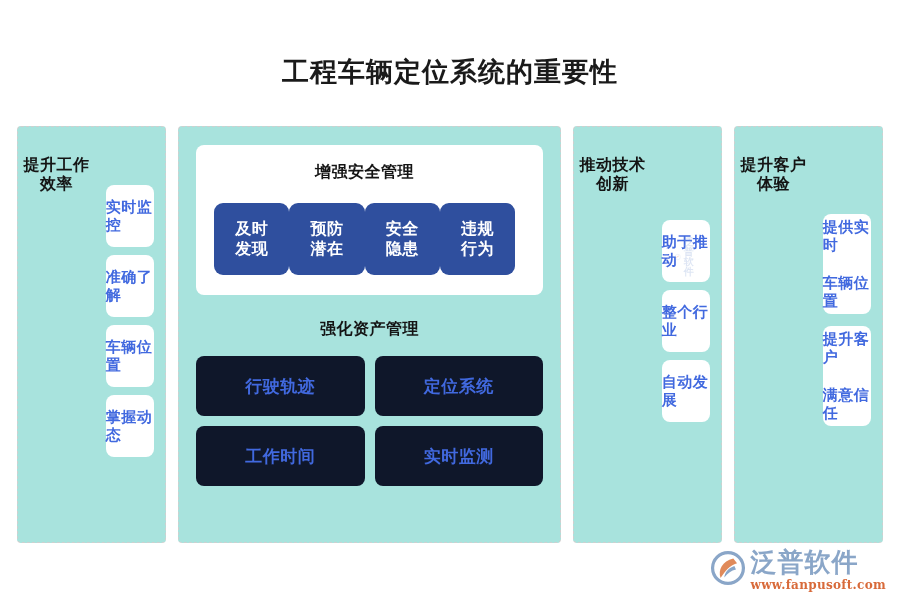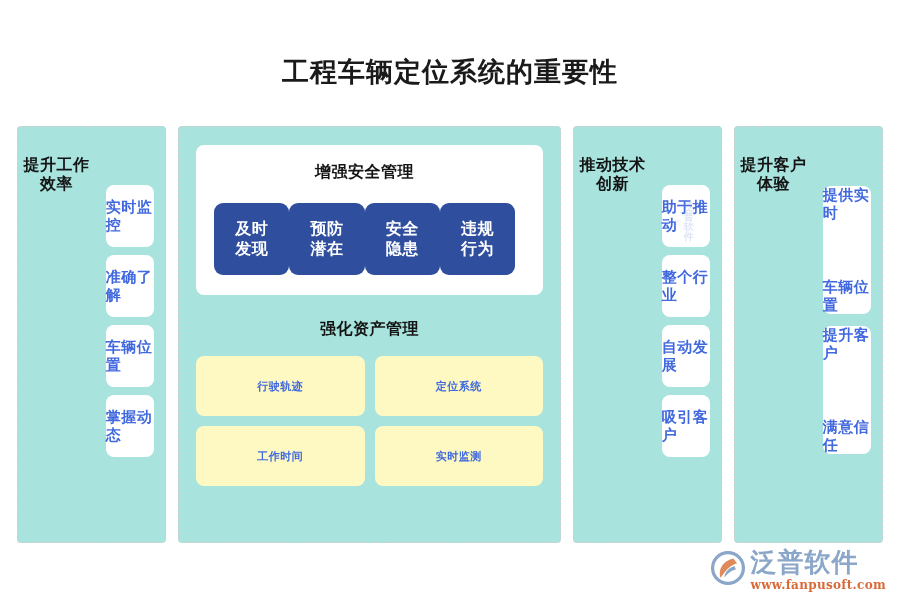--- a/index.html
+++ b/index.html
@@ -100,21 +100,21 @@
     color: #4169df;
     font-size: 15px;
     font-weight: bold;
     letter-spacing: 0.5px;
     line-height: 1.2;
     box-sizing: border-box;
     position: relative;
   }
 
   .card.sm  { height: 62px; }
-  .card.tall { height: 128px; gap: 20px; justify-content: space-between; }
+  .card.tall { height: 100px; gap: 20px; }
 
   
   .wide-inner {
     flex: 1 1 auto;
     display: flex;
     flex-direction: column;
     padding: 18px 17px 22px 17px;
     box-sizing: border-box;
     gap: 0;
   }
@@ -164,27 +164,27 @@
   }
 
   .asset-grid {
     display: grid;
     grid-template-columns: 1fr 1fr;
     grid-template-rows: 60px 60px;
     gap: 10px 10px;
   }
 
   .asset-card {
-    background: #fef9c3;
+    background: #0f172a;
     border-radius: 8px;
     display: flex;
     align-items: center;
     justify-content: center;
     color: #4169df;
-    font-size: 11px;
+    font-size: 17px;
     font-weight: bold;
     letter-spacing: 0.5px;
   }
 
   
   .wm-inline {
     position: absolute;
     left: 50%;
     transform: translateX(-42%);
     bottom: 5px;
@@ -315,23 +315,20 @@
             </svg>
             <span class="wm-text">泛普软件</span>
           </span>
         </div>
         <div class="card sm">
           <span>整个行业</span>
         </div>
         <div class="card sm">
           <span>自动发展</span>
         </div>
-        <div class="card sm">
-          <span>吸引客户</span>
-        </div>
       </div>
     </div>
 
     <div class="panel narrow">
       <div class="panel-title">提升客户体验</div>
       <div class="card-stack two-up">
         <div class="card tall">
           <span>提供实时</span>
           <span>车辆位置</span>
         </div>

